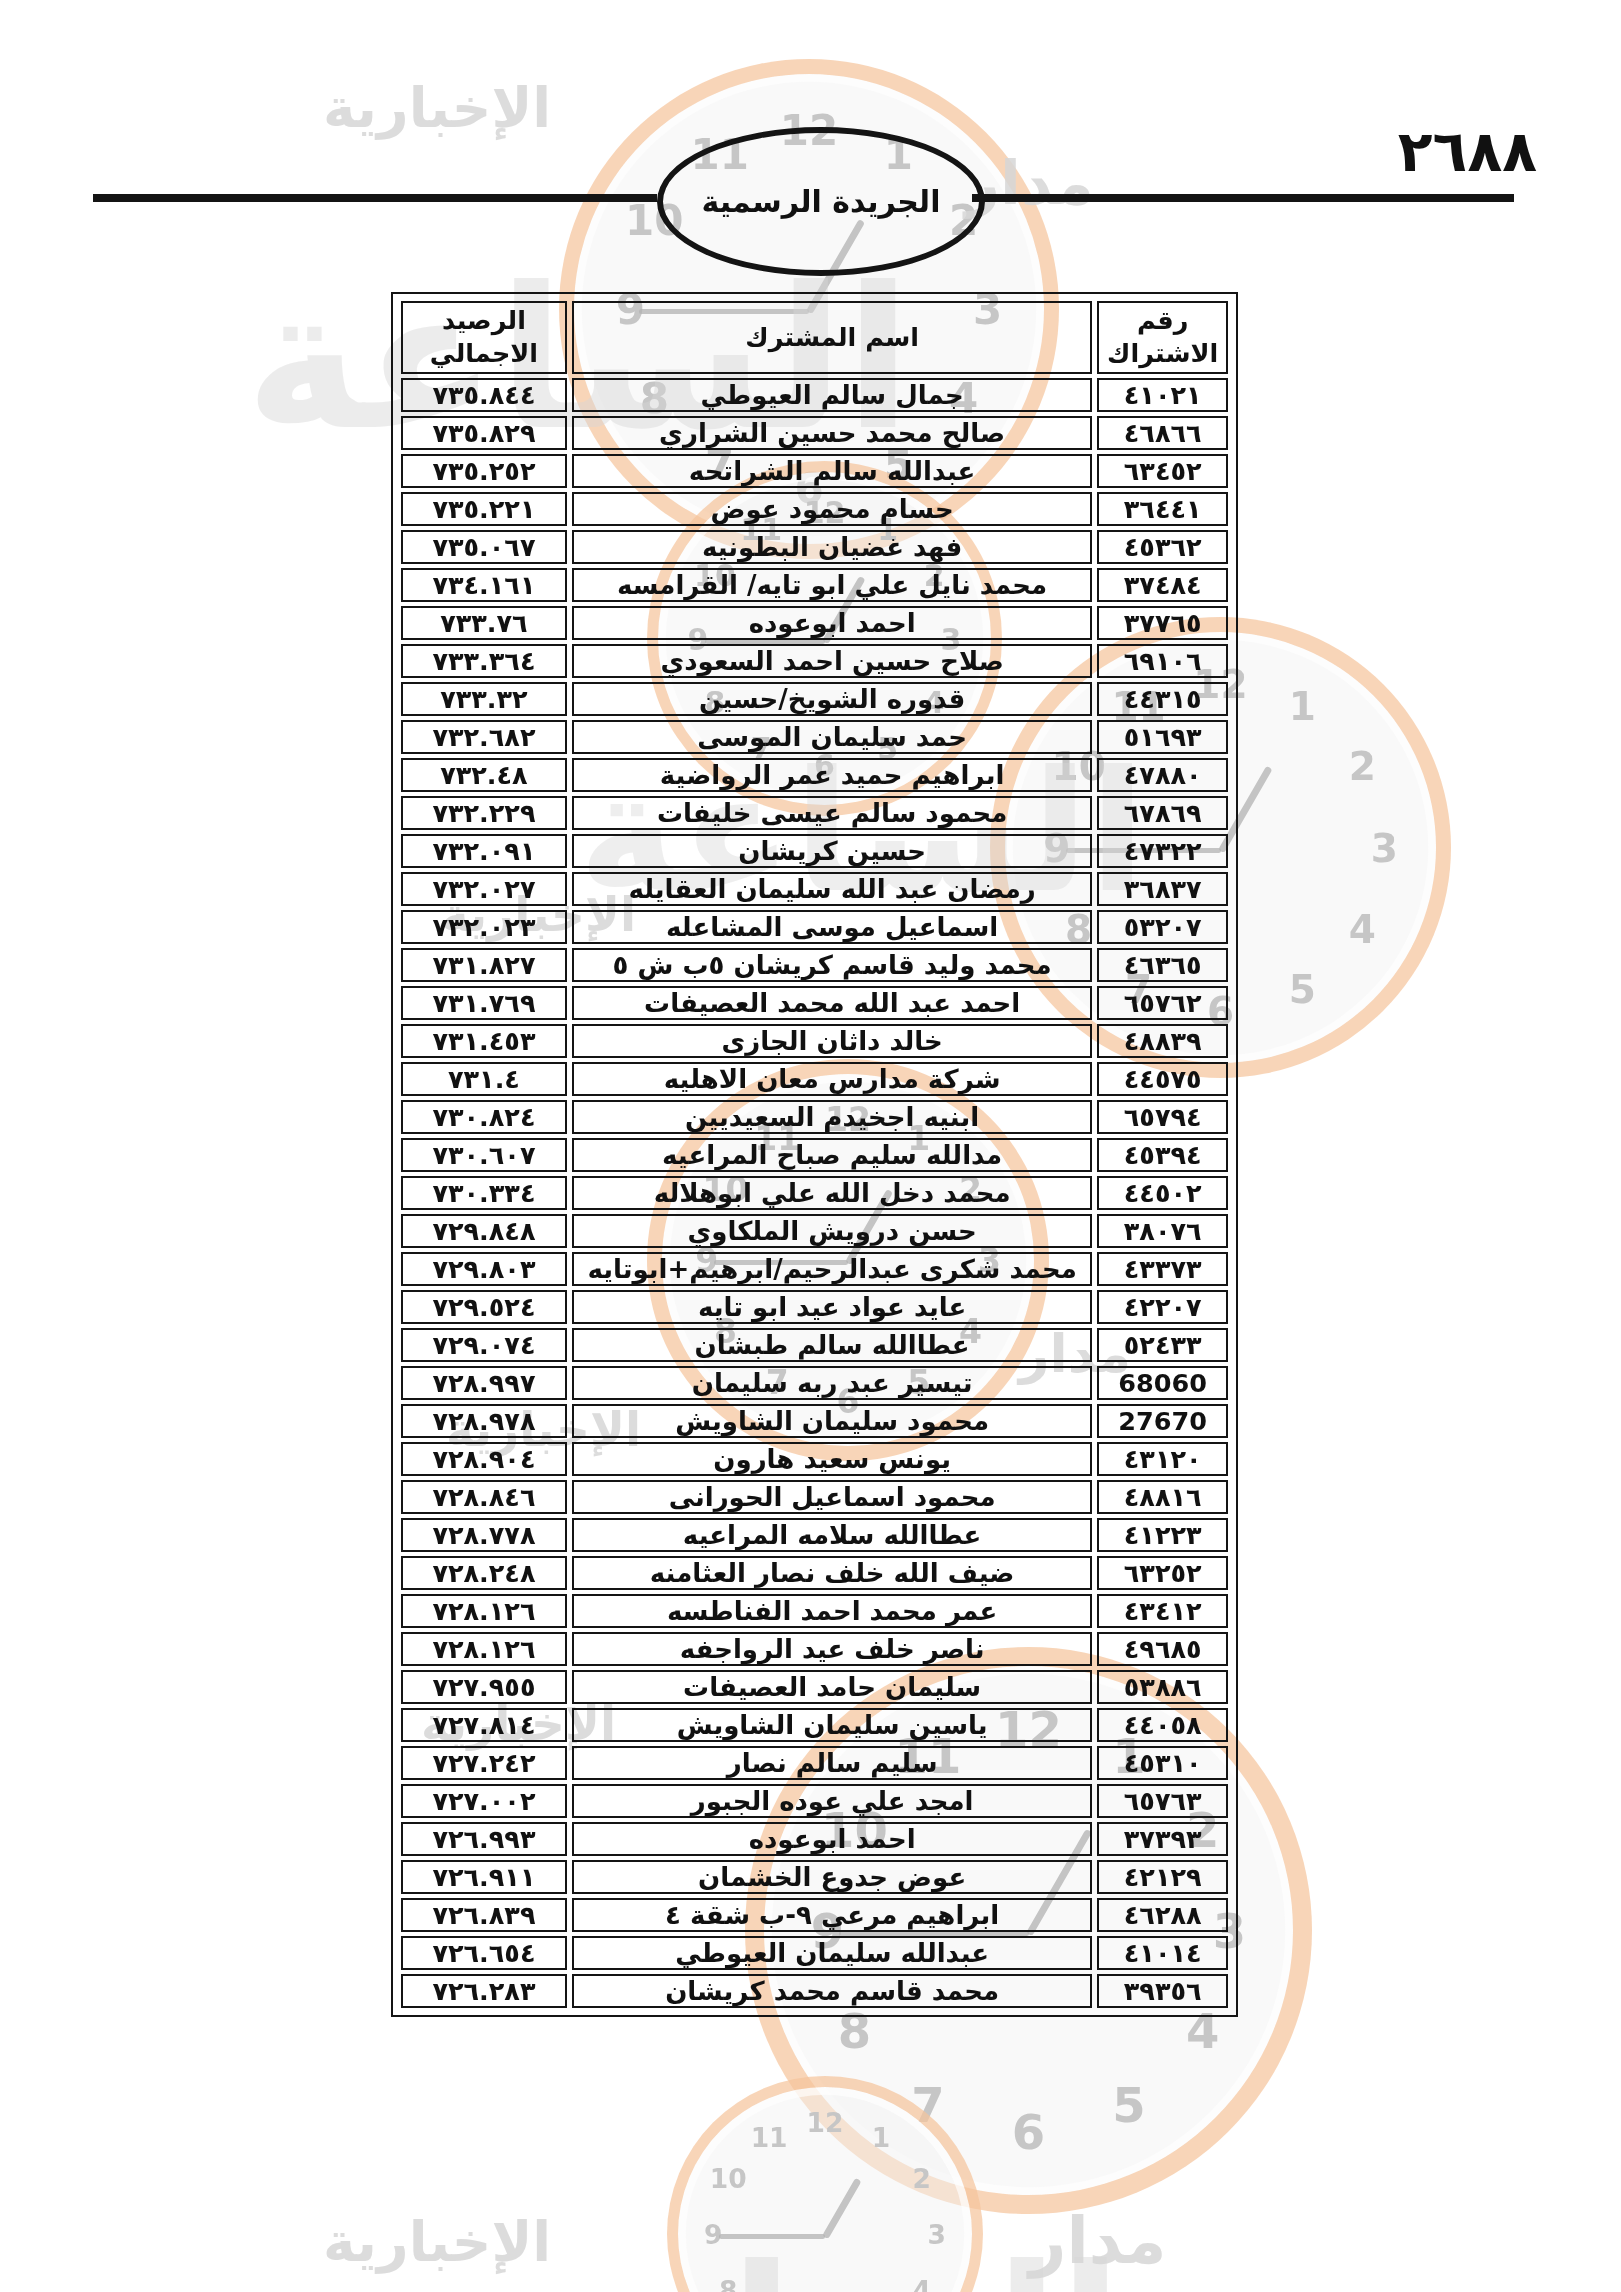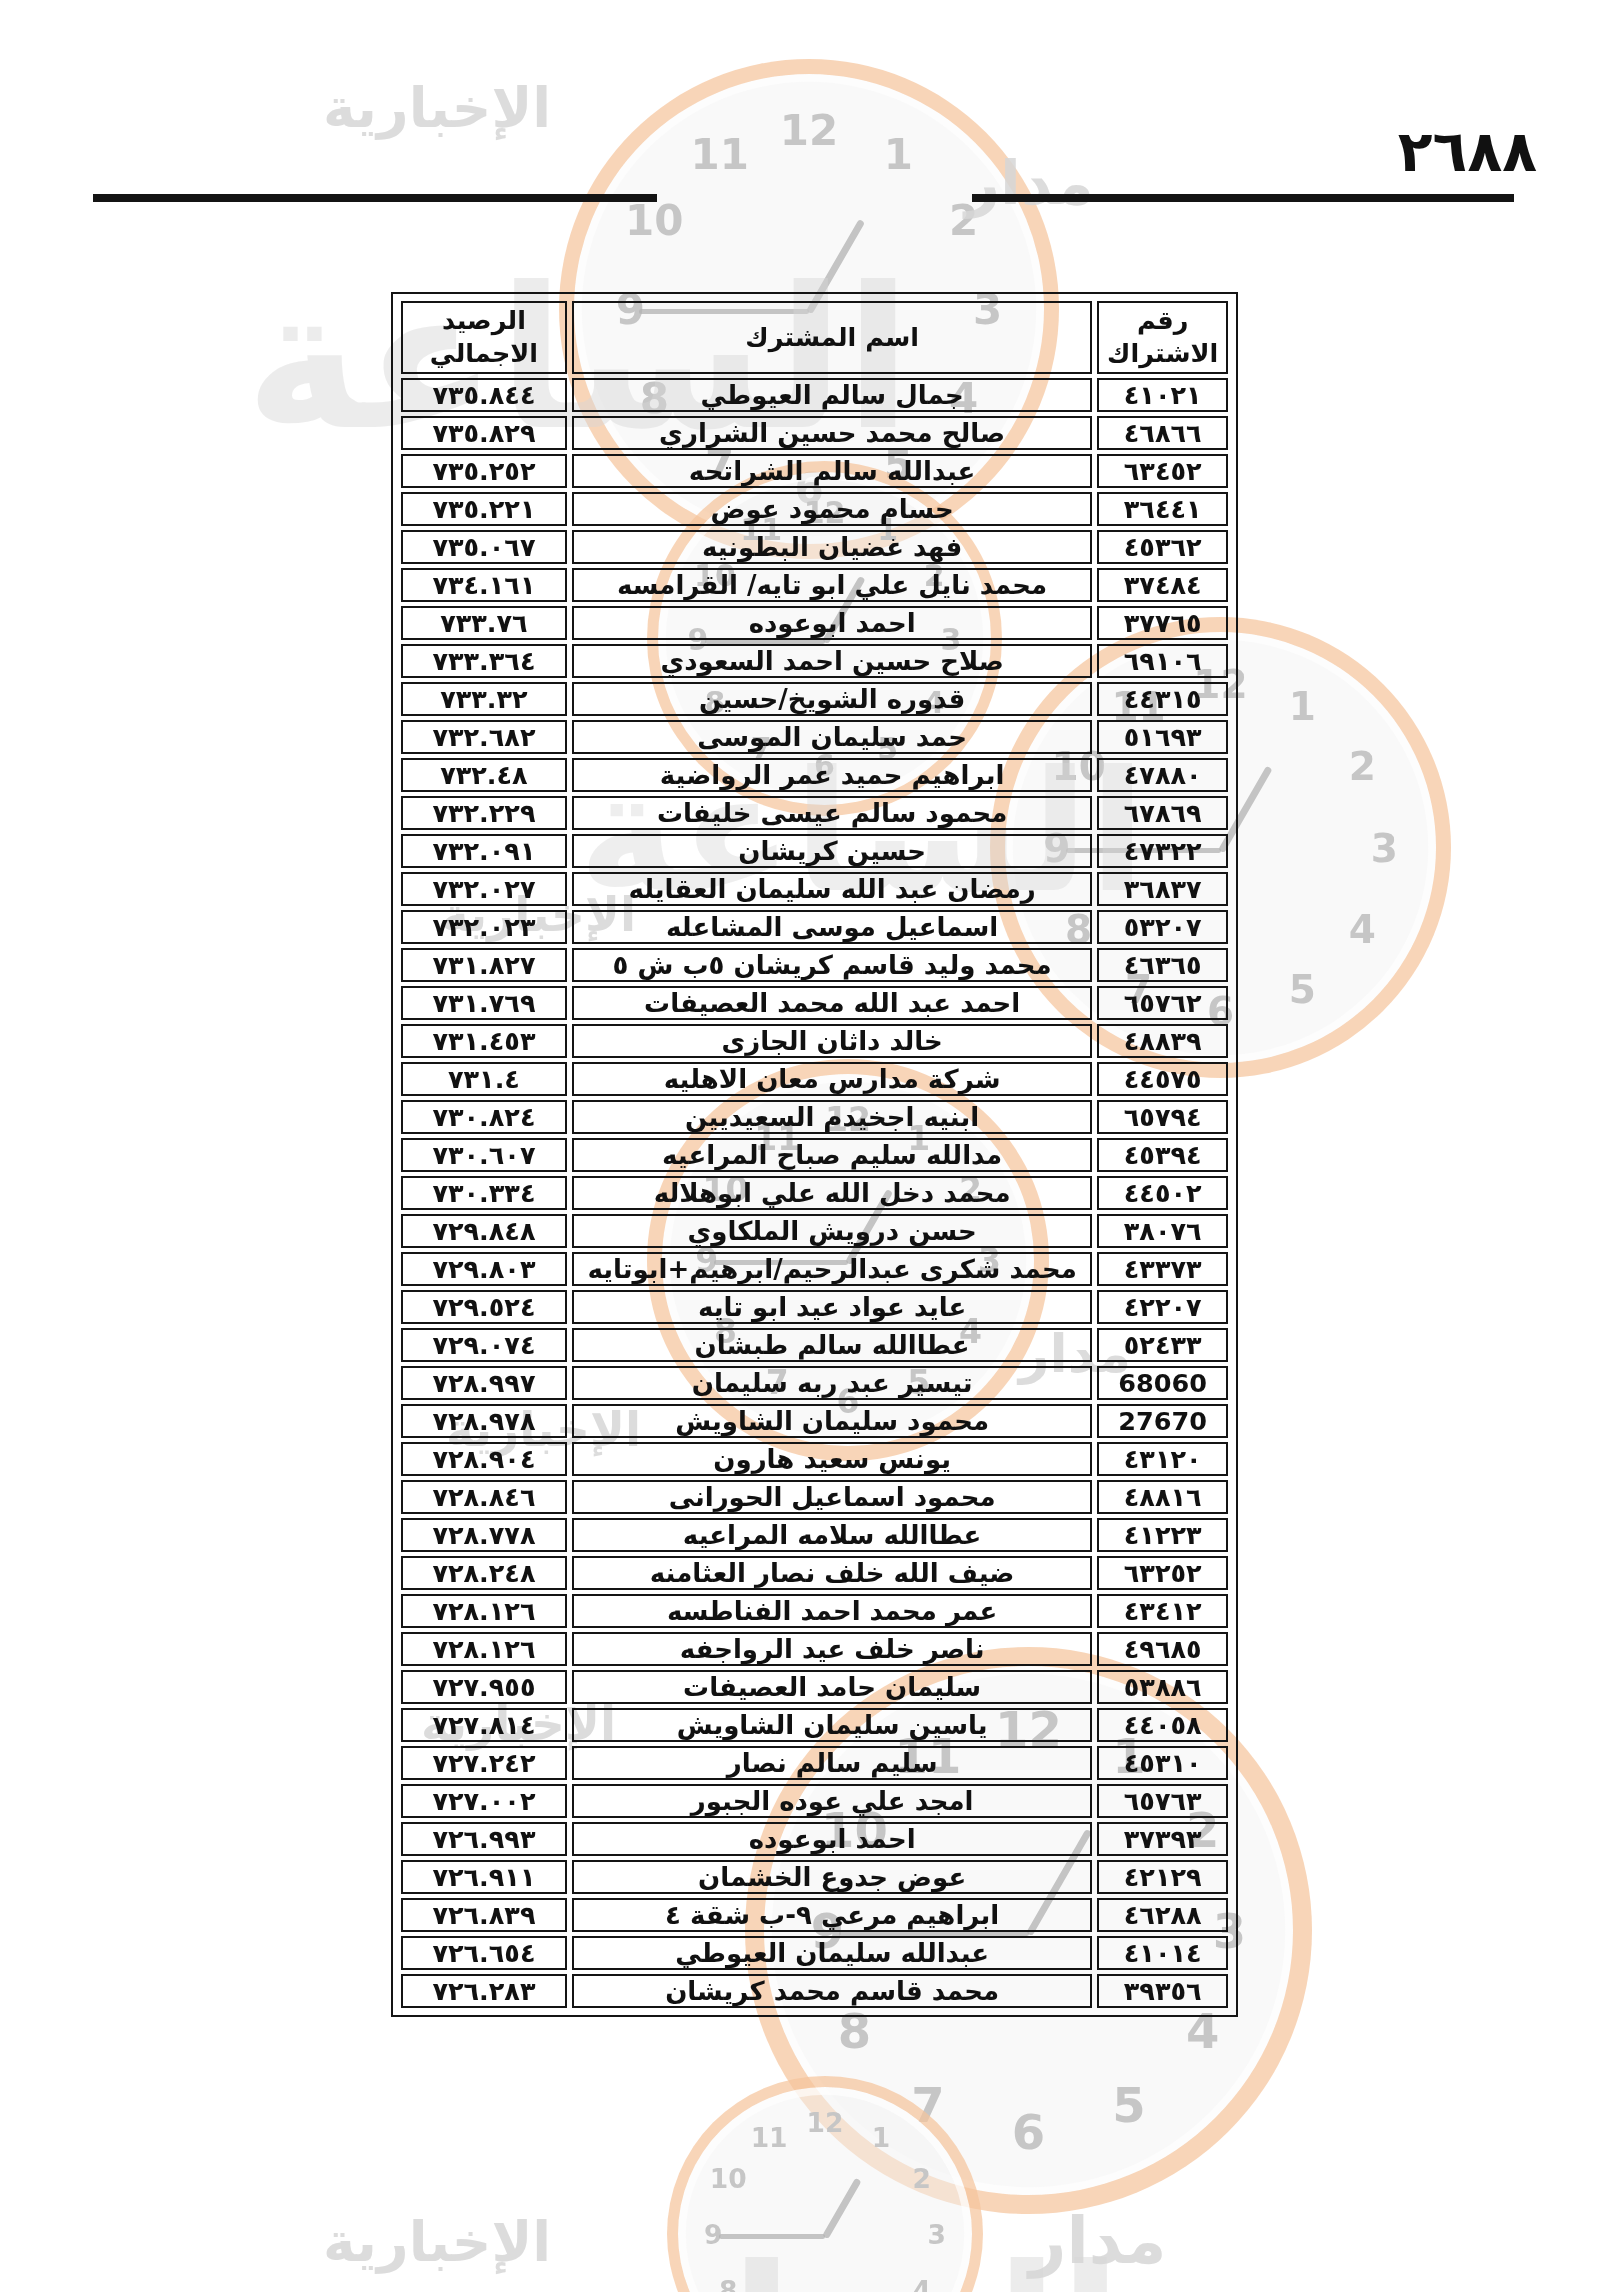--- a/index.html
+++ b/index.html
@@ -184,20 +184,23 @@
     <div class="wtxt w7">مدار</div>
     <div class="wtxt w8">الإخبارية</div>
     <div class="wtxt w9">مدار</div>
     <div class="wtxt w10">الإخبارية</div>
     <div class="wtxt w11">الساعة</div>
   </div>
 
   <div class="page-number">٢٦٨٨</div>
   <div class="h-line seg-right"></div>
   <div class="h-line seg-left"></div>
+  <div class="badge">
+    <span>الجريدة الرسمية</span>
+  </div>
 
   <div class="tbl-wrap">
     <table class="subs">
       <colgroup>
         <col style="width:130px">
         <col style="width:517px">
         <col style="width:165px">
       </colgroup>
       <thead>
         <tr>

